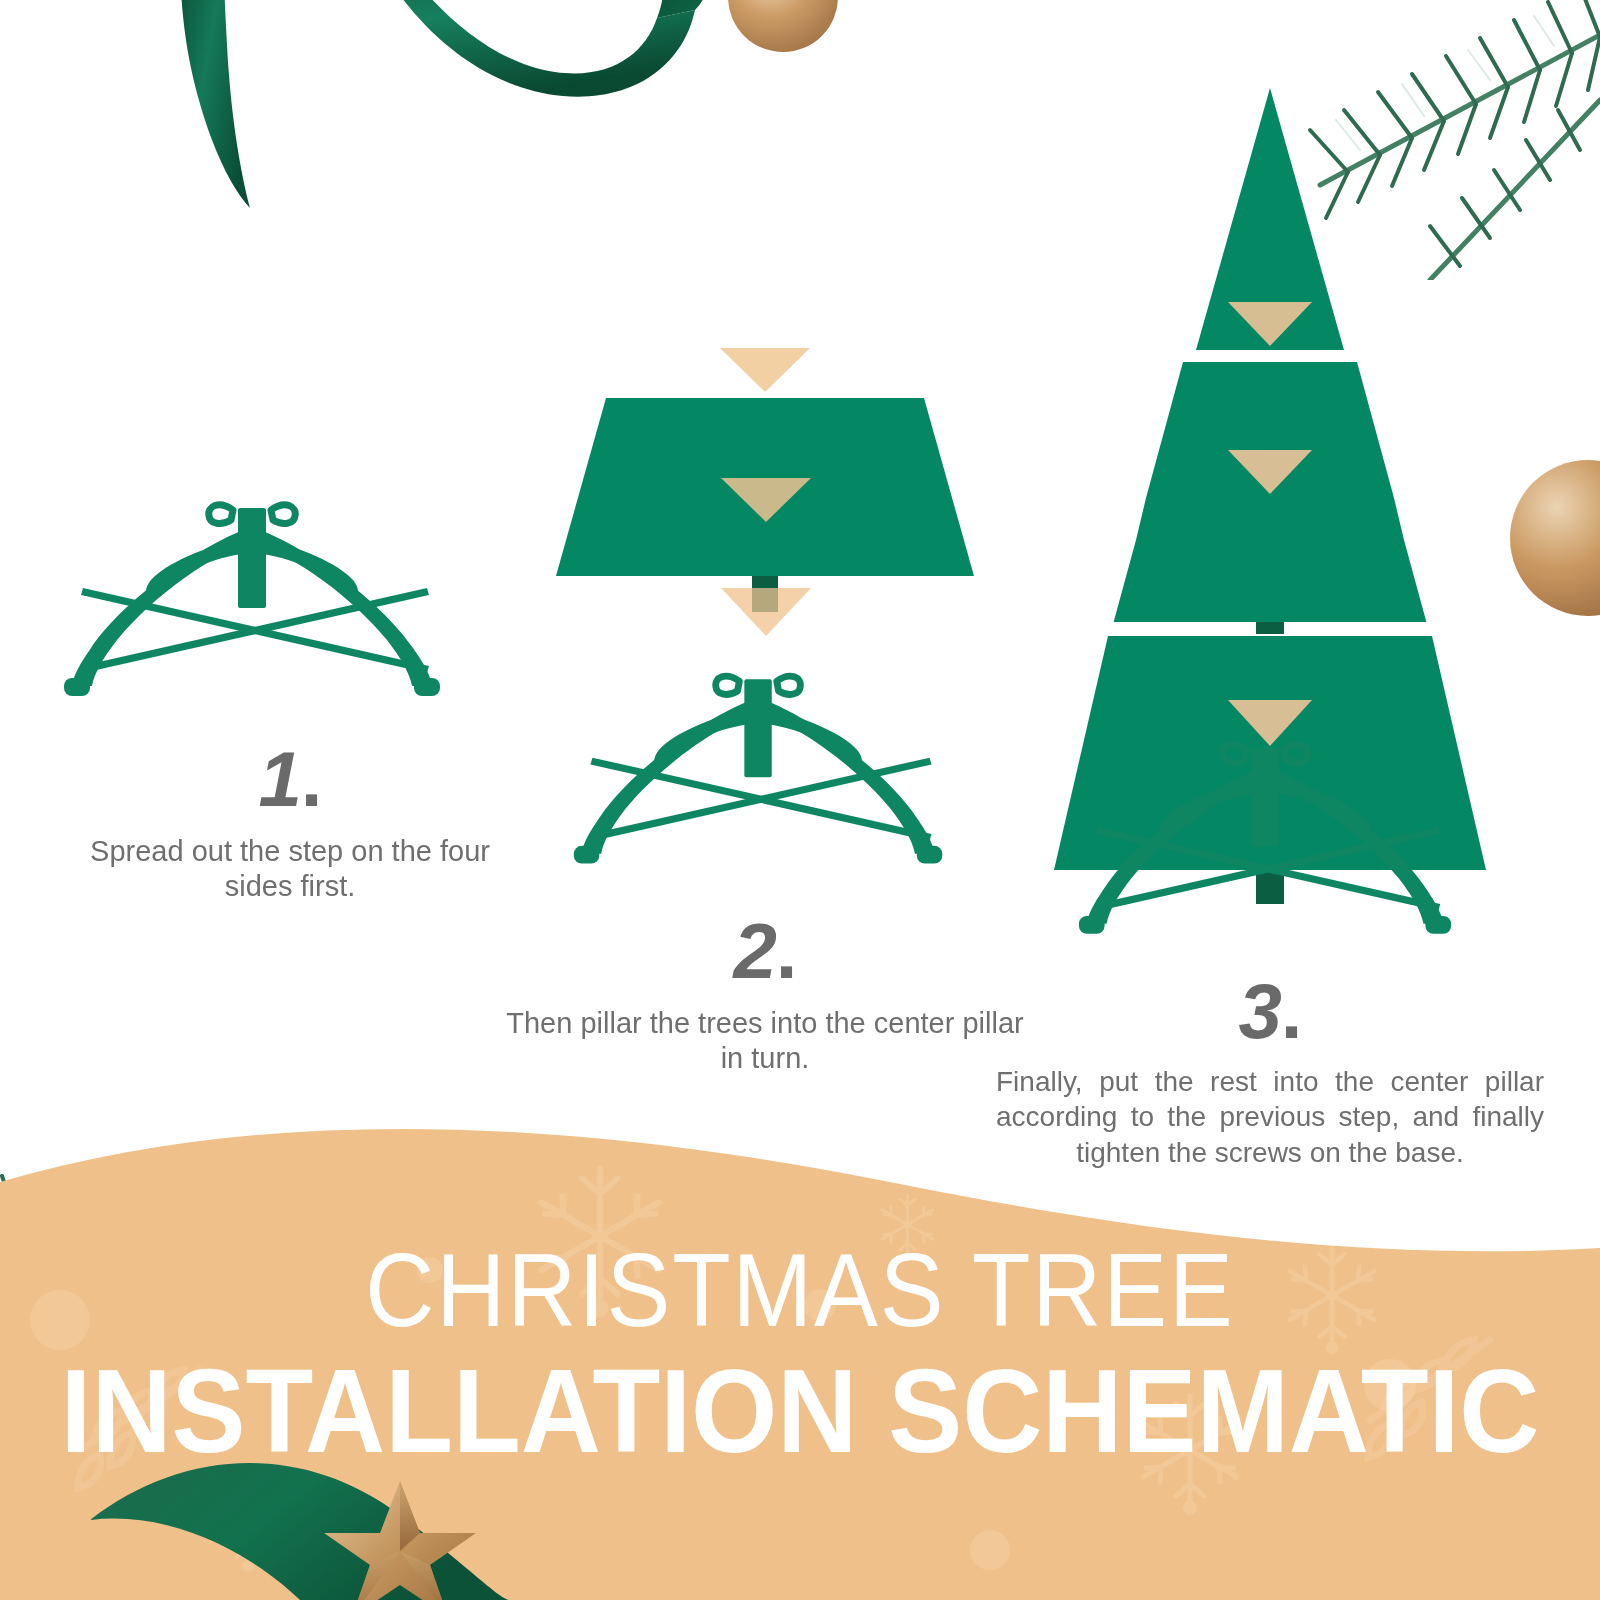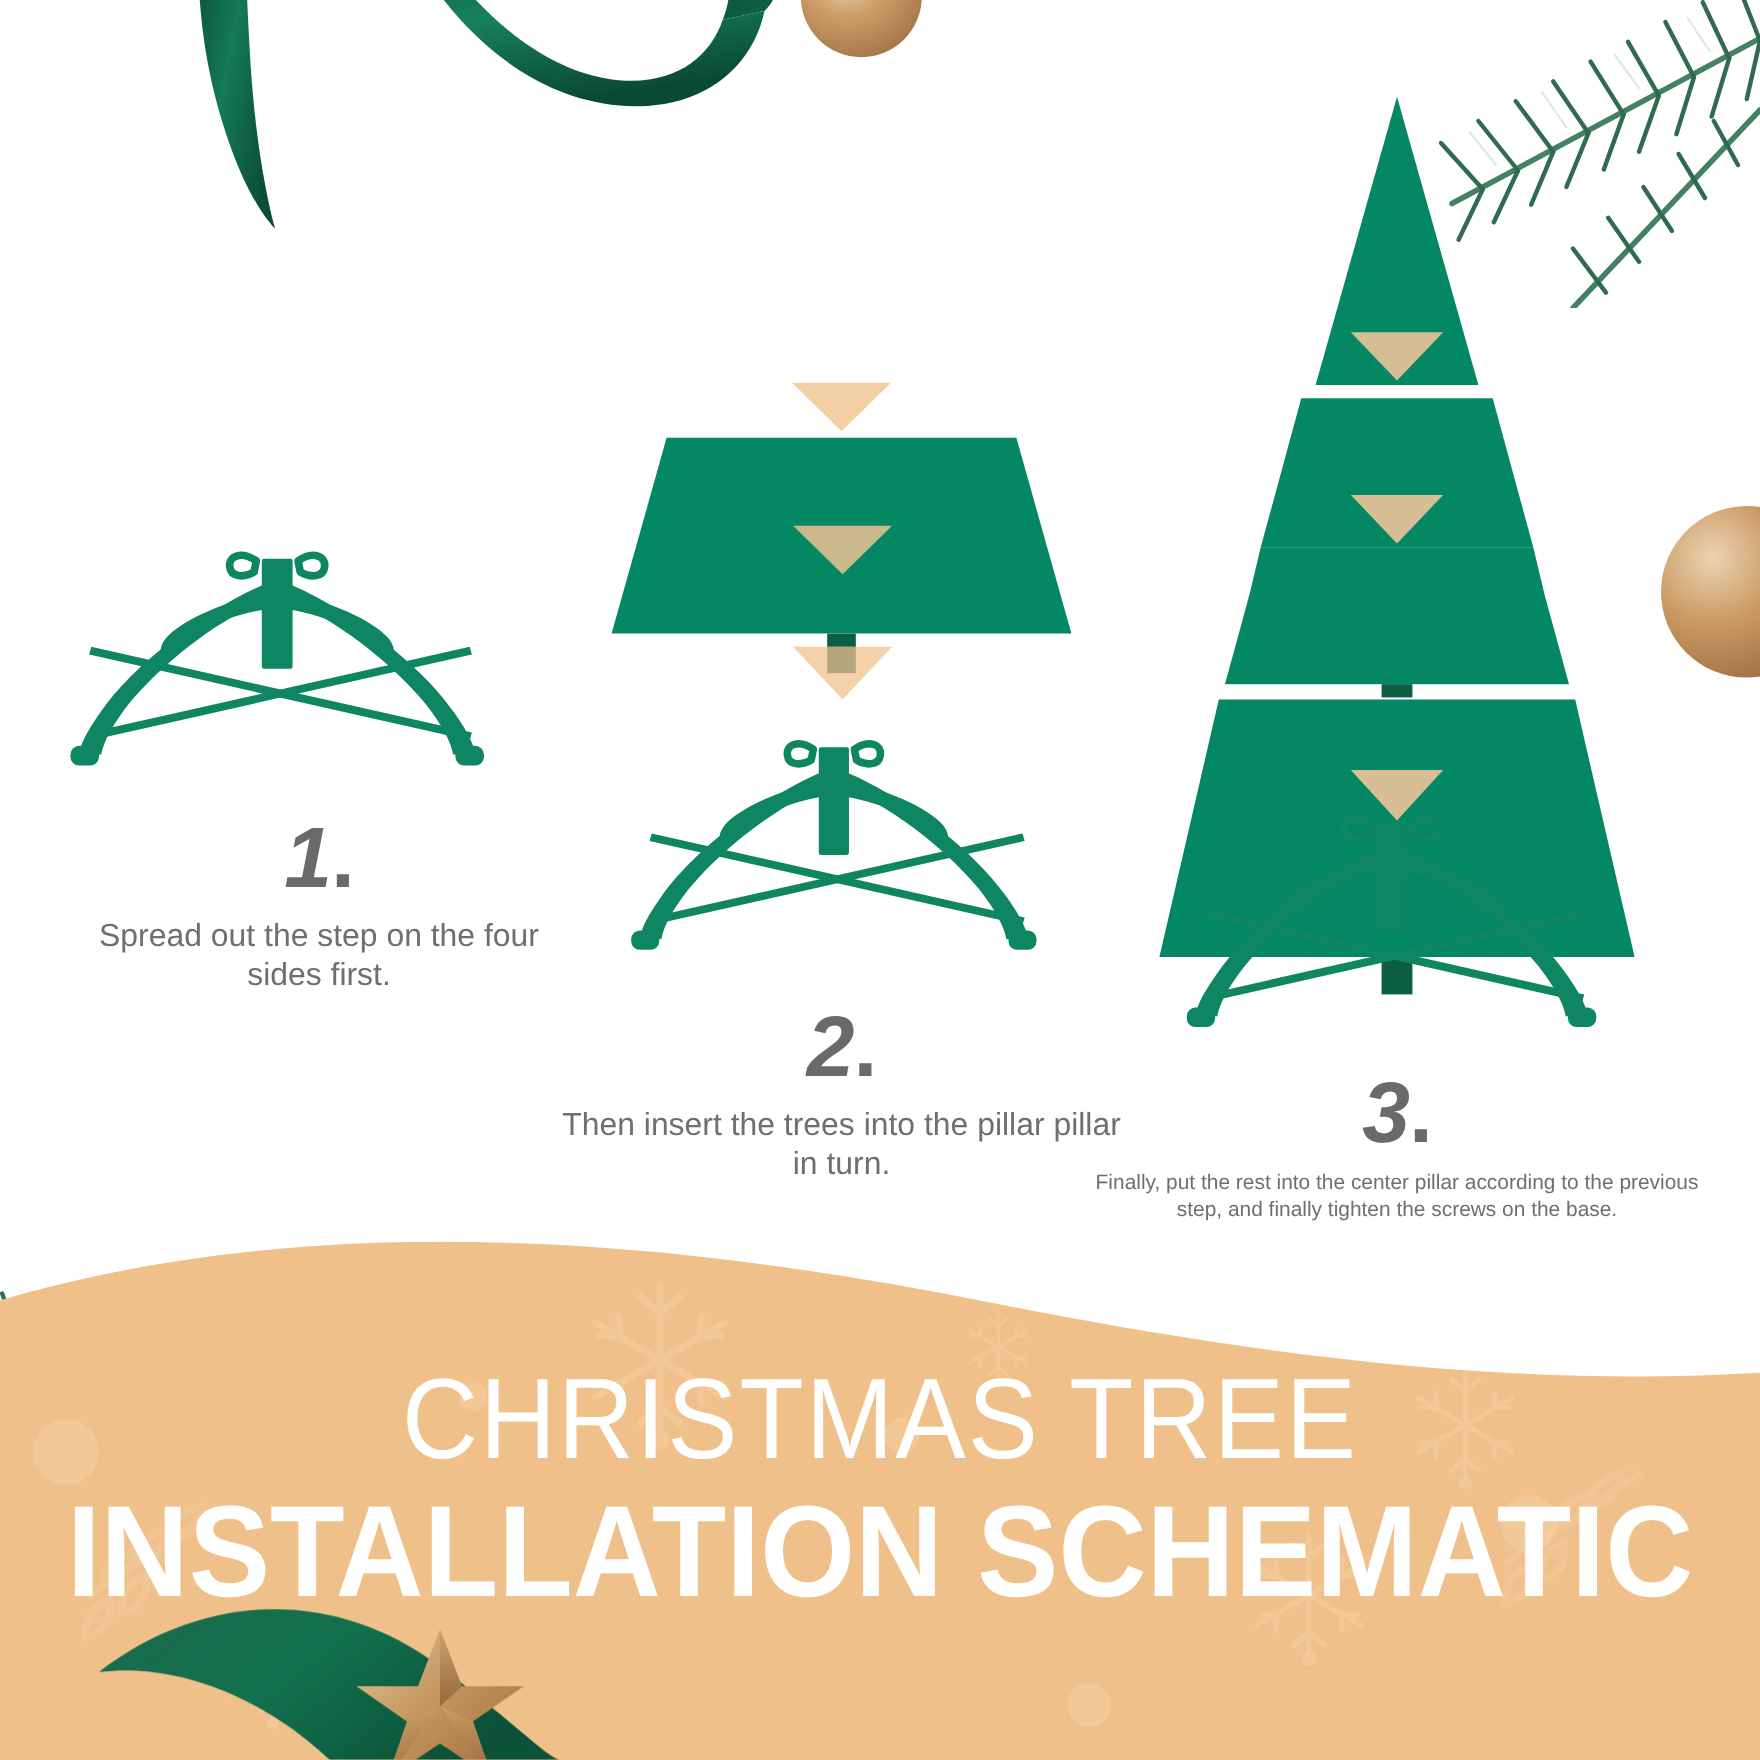--- a/index.html
+++ b/index.html
@@ -24,21 +24,21 @@
   .num{
     font-size:78px;font-weight:700;font-style:italic;
     color:#6a6a6a;text-align:center;line-height:1;
     letter-spacing:-1px;
   }
   .num .dot{font-style:normal;}
   .caption{
     font-size:29px;color:#6f6f6f;text-align:center;line-height:1.22;
     font-weight:400;
   }
-  .caption.justify{text-align:justify;text-align-last:center;font-size:19px;line-height:1.26;}
+  .caption.justify{text-align:justify;text-align-last:center;font-size:28px;line-height:1.26;}
 
   
   #step1{left:55px;top:470px;width:470px;}
   #step1 .art{height:230px;position:relative;}
   #step1 .num{margin-top:40px;}
   #step1 .caption{margin-top:16px;}
 
   
   #step2{left:505px;top:330px;width:520px;}
   #step2 .art{height:540px;position:relative;}
@@ -246,21 +246,21 @@
             <path d="M186 70 C 150 76, 110 94, 96 110 C 88 120, 90 128, 100 128 L 110 118 C 118 106, 150 90, 186 84 Z"></path>
             <path d="M208 70 C 244 76, 284 94, 298 110 C 306 120, 304 128, 294 128 L 284 118 C 276 106, 244 90, 208 84 Z"></path>
             <path d="M26 196 L 372 118 L 374 125 L 28 203 Z"></path>
             <path d="M374 196 L 28 118 L 26 125 L 372 203 Z"></path>
             <rect x="9" y="208" width="26" height="18" rx="8"></rect>
             <rect x="359" y="208" width="26" height="18" rx="8"></rect>
           </g>
         </svg>
       </div>
       <div class="num"><span>2</span><span class="dot">.</span></div>
-      <div class="caption">Then insert the trees into the pillar pillar in turn.</div>
+      <div class="caption">Then pillar the trees into the center pillar in turn.</div>
     </div>
 
     <div class="step" id="step3">
       <div class="art">
         <svg width="580" height="890" viewBox="0 0 580 890">
 
           <polygon points="290,18 216,280 364,280" fill="#048763"></polygon>
           <polygon points="248,232 332,232 290,276" fill="#D6BD92"></polygon>
 
           <polygon points="290,18 208,298 372,298" fill="none"></polygon>

